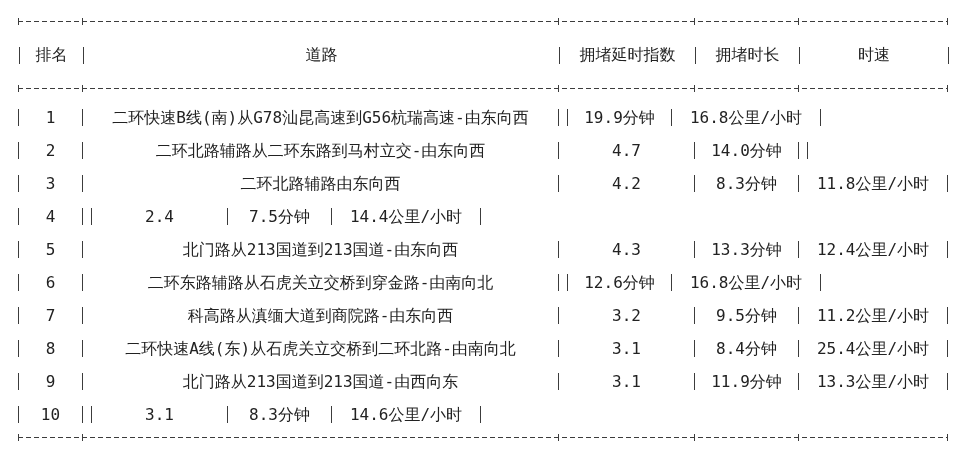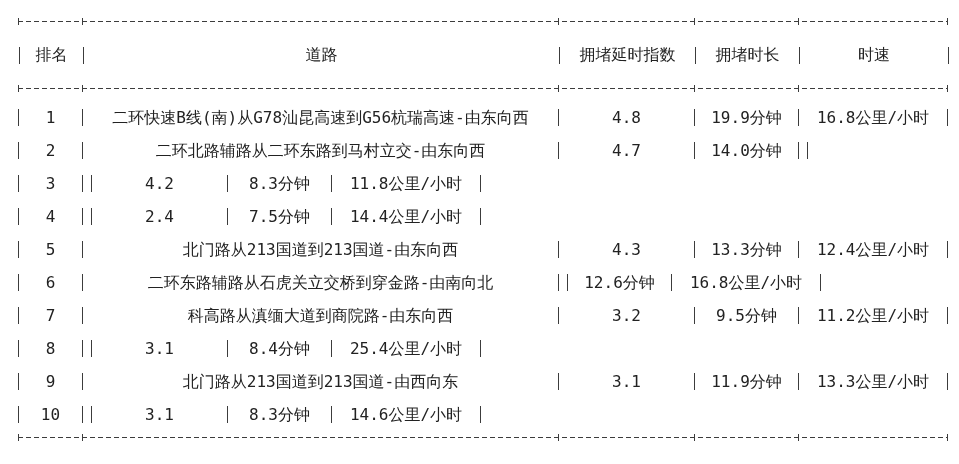--- a/index.html
+++ b/index.html
@@ -109,21 +109,20 @@
       <span class="tick" style="left: 929px;"></span>
     </div>
 
   <div class="table-body">
   <div class="row">
     <span class="sep"></span>
     <span class="cell c-rank">1</span>
     <span class="sep"></span>
     <span class="cell c-road">二环快速B线(南)从G78汕昆高速到G56杭瑞高速-由东向西</span>
     <span class="sep"></span>
-    <span class="cell c-index">4.8</span>
     <span class="sep"></span>
     <span class="cell c-duration">19.9分钟</span>
     <span class="sep"></span>
     <span class="cell c-speed">16.8公里/小时</span>
     <span class="sep"></span>
   </div>
 
   <div class="row">
     <span class="sep"></span>
     <span class="cell c-rank">2</span>
@@ -134,20 +133,21 @@
     <span class="sep"></span>
     <span class="cell c-duration">14.0分钟</span>
     <span class="sep"></span>
     <span class="sep"></span>
   </div>
 
   <div class="row">
     <span class="sep"></span>
     <span class="cell c-rank">3</span>
     <span class="sep"></span>
+    <span class="cell c-road">二环北路辅路由东向西</span>
     <span class="sep"></span>
     <span class="cell c-index">4.2</span>
     <span class="sep"></span>
     <span class="cell c-duration">8.3分钟</span>
     <span class="sep"></span>
     <span class="cell c-speed">11.8公里/小时</span>
     <span class="sep"></span>
   </div>
 
   <div class="row">
@@ -201,20 +201,21 @@
     <span class="cell c-duration">9.5分钟</span>
     <span class="sep"></span>
     <span class="cell c-speed">11.2公里/小时</span>
     <span class="sep"></span>
   </div>
 
   <div class="row">
     <span class="sep"></span>
     <span class="cell c-rank">8</span>
     <span class="sep"></span>
+    <span class="cell c-road">二环快速A线(东)从石虎关立交桥到二环北路-由南向北</span>
     <span class="sep"></span>
     <span class="cell c-index">3.1</span>
     <span class="sep"></span>
     <span class="cell c-duration">8.4分钟</span>
     <span class="sep"></span>
     <span class="cell c-speed">25.4公里/小时</span>
     <span class="sep"></span>
   </div>
 
   <div class="row">

